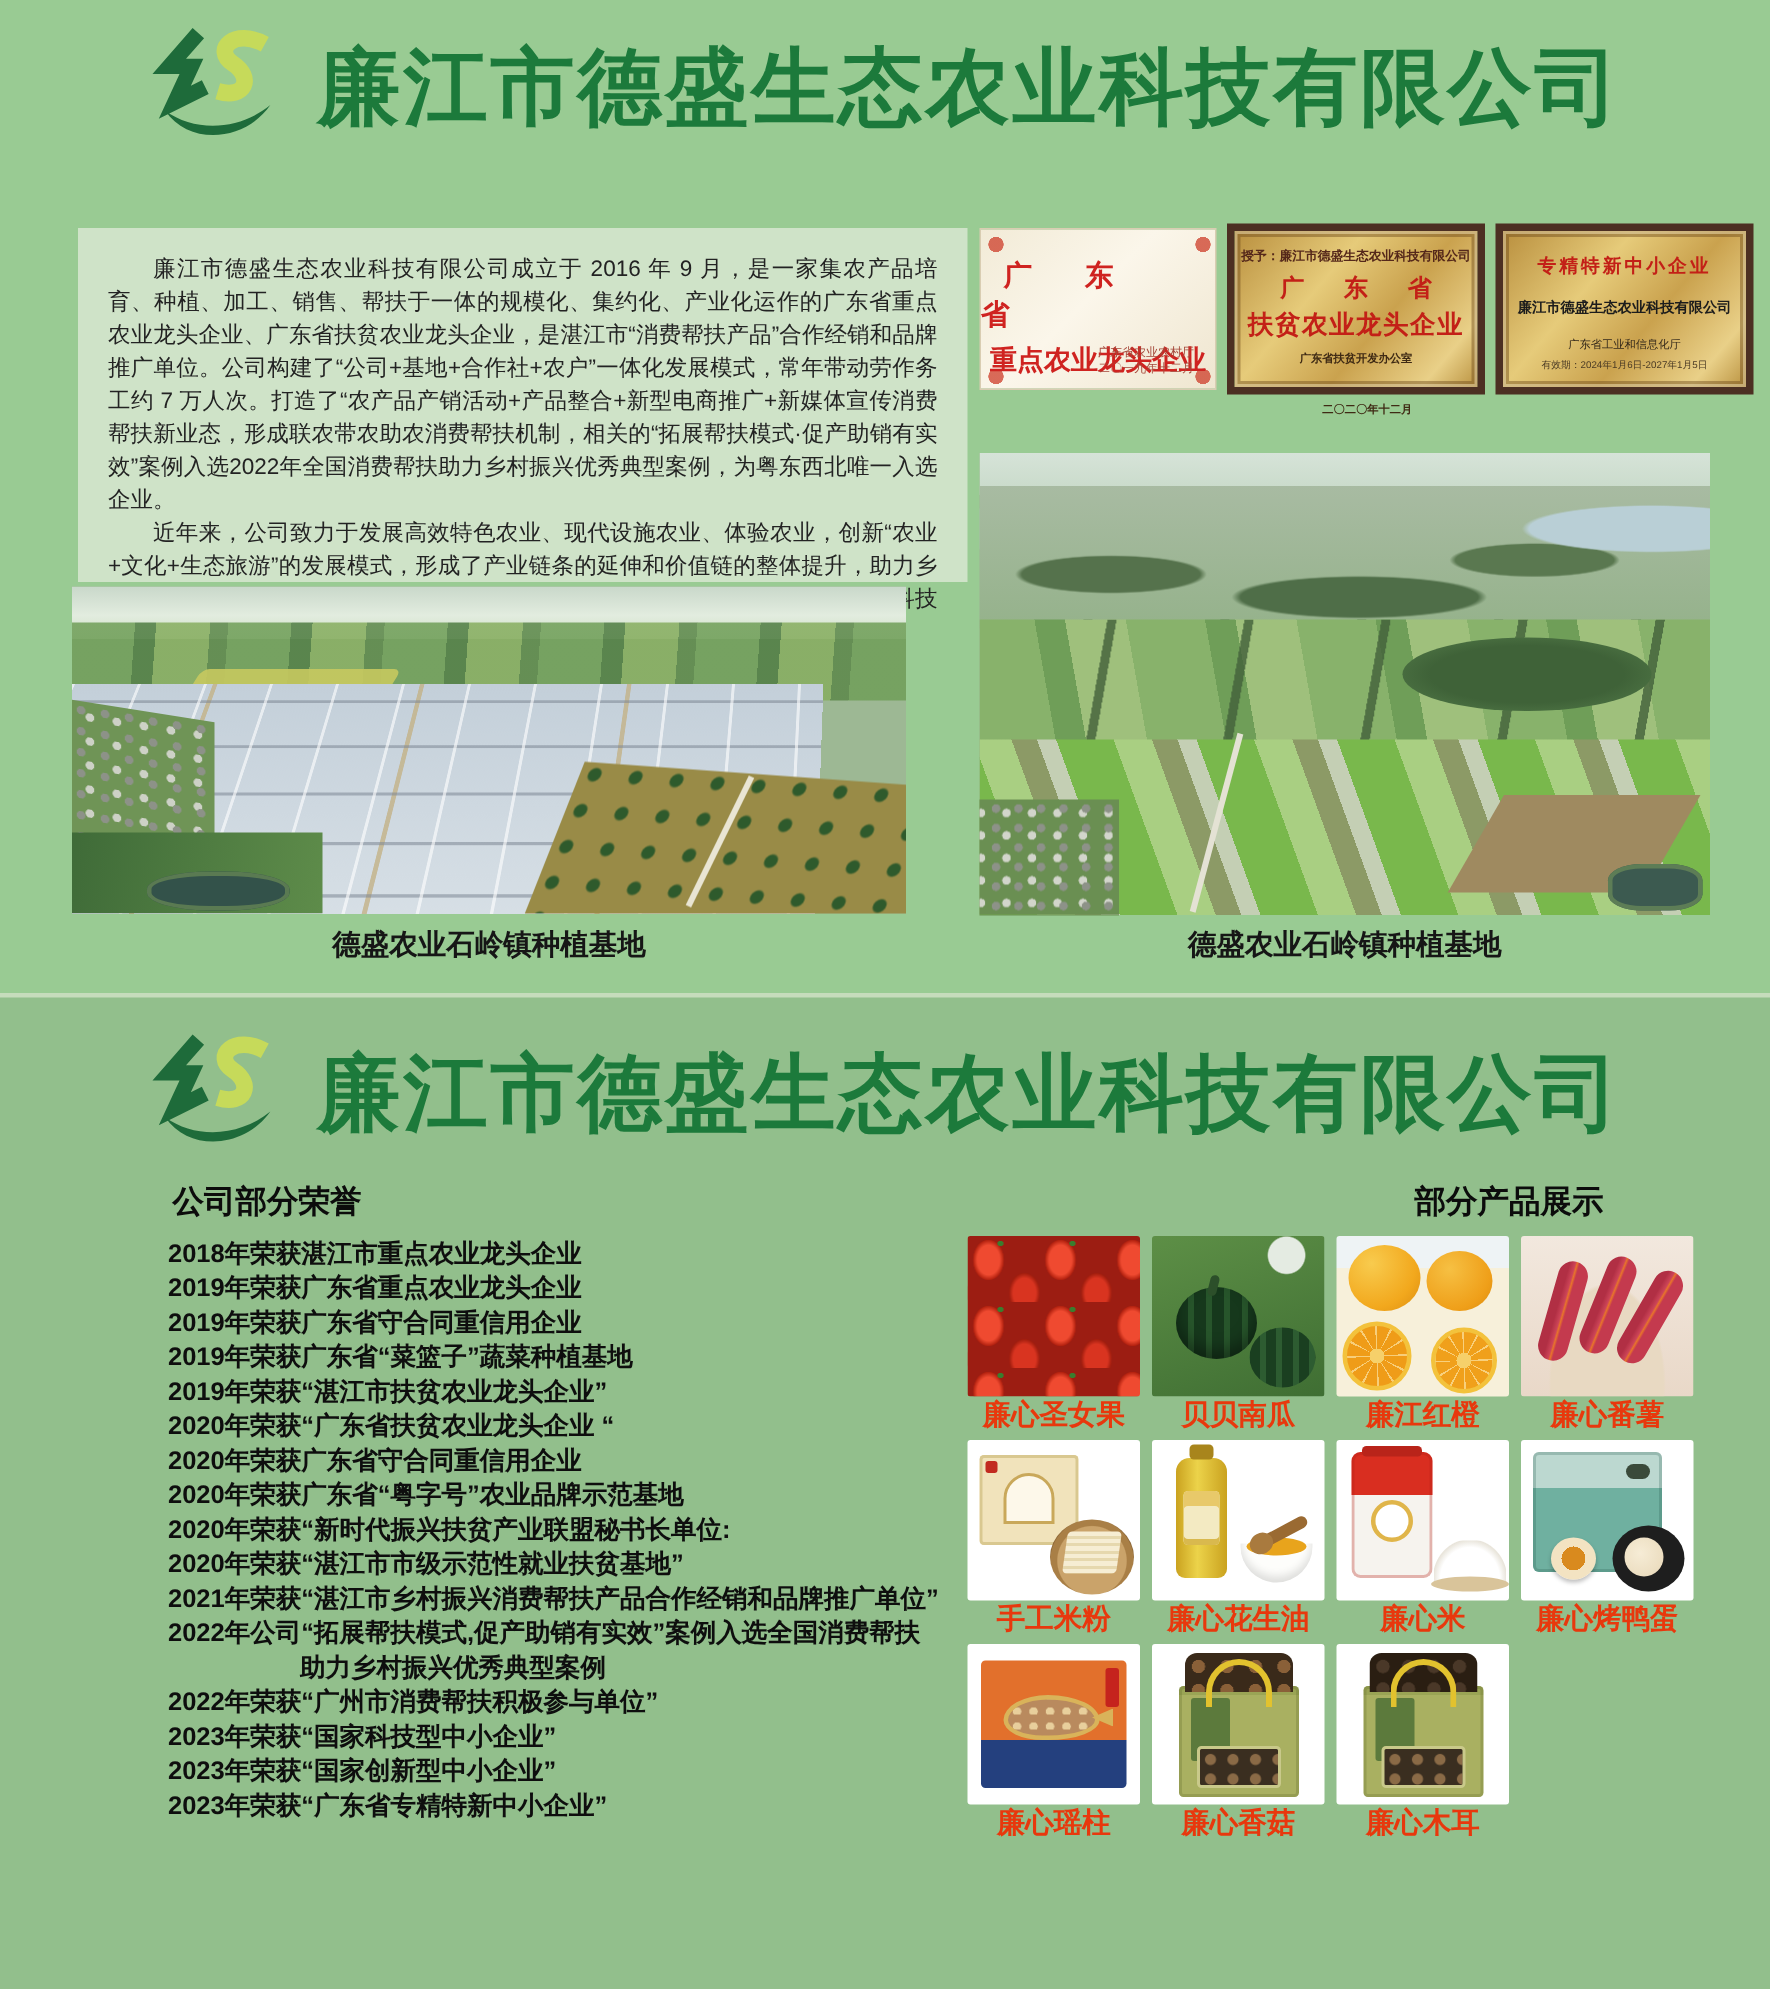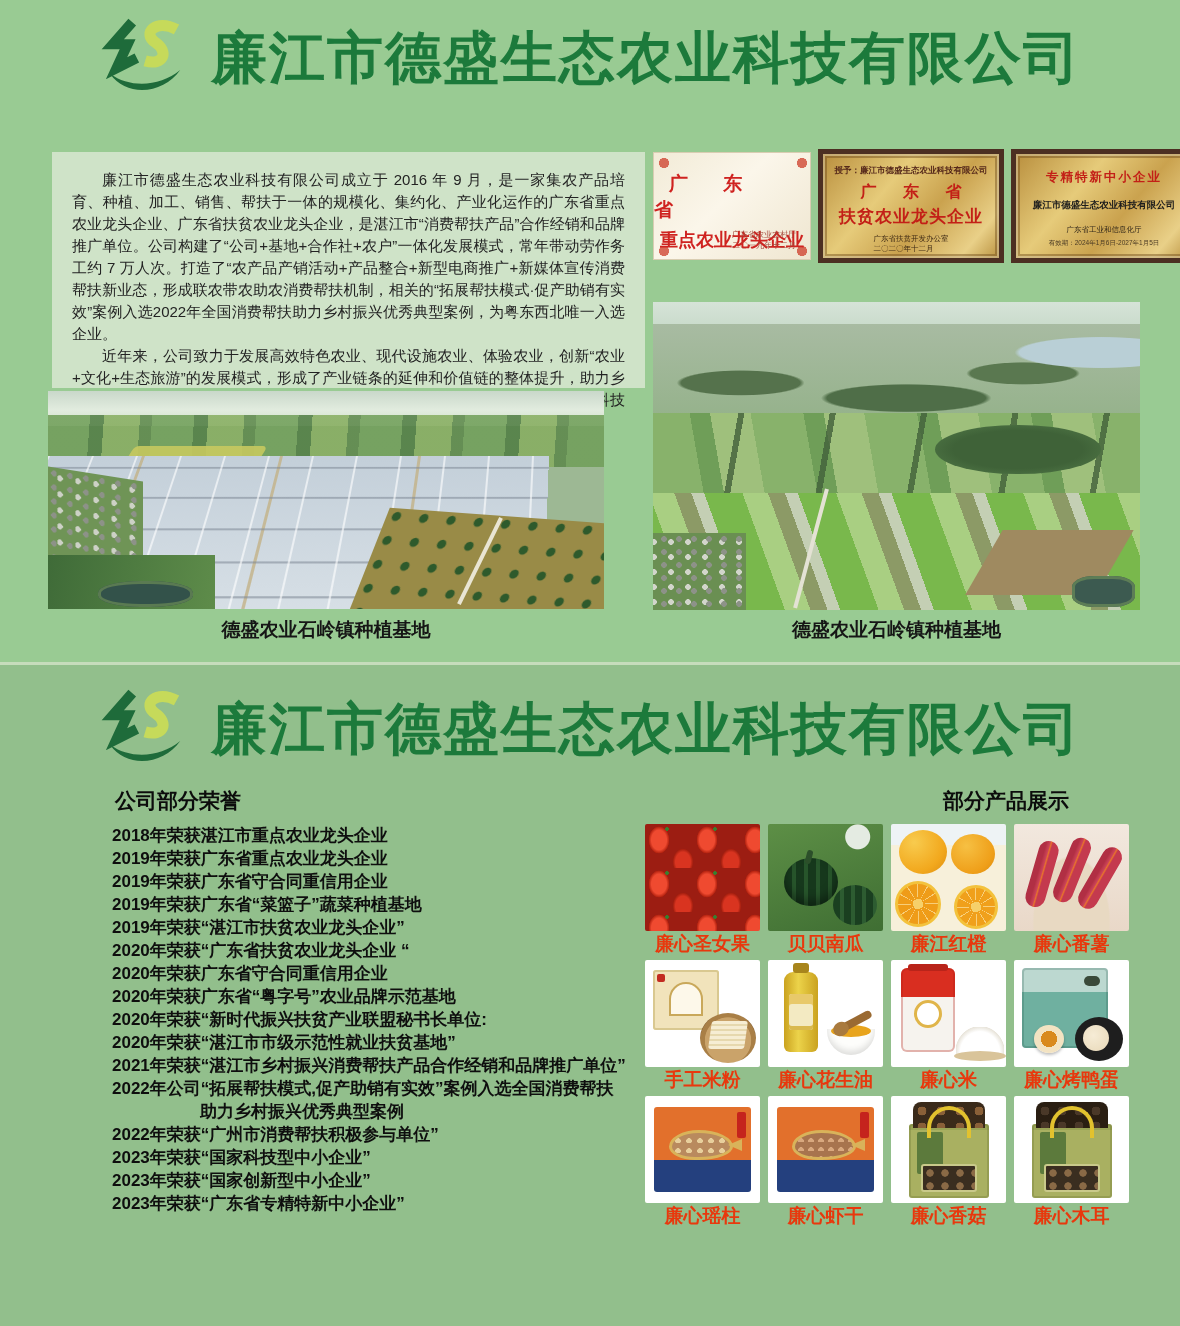--- a/index.html
+++ b/index.html
@@ -28,27 +28,27 @@
   .plaque-cream{width:158px;height:108px;border:1px solid #d9cdb2;
      background:
        radial-gradient(circle 9px at 10px 10px, rgba(205,60,40,.75) 55%, transparent 58%),
        radial-gradient(circle 9px at 148px 10px, rgba(205,60,40,.75) 55%, transparent 58%),
        radial-gradient(circle 9px at 10px 98px, rgba(205,60,40,.75) 55%, transparent 58%),
        radial-gradient(circle 9px at 148px 98px, rgba(205,60,40,.75) 55%, transparent 58%),
        linear-gradient(135deg,#f2ebd7,#fbf6ea 45%,#efe6d0);}
   .plaque-cream .pl-line1{font-size:19px;font-weight:800;color:#cf2320;letter-spacing:15px;margin-top:18px;text-indent:15px;}
   .plaque-cream .pl-line2{font-size:18px;font-weight:800;color:#cf2320;margin-top:5px;}
   .plaque-cream .pl-foot{position:absolute;right:14px;bottom:8px;font-size:8px;color:#a5483a;line-height:11px;text-align:left;display:grid;}
-  .plaque-gold{width:186px;height:114px;border:5px solid #4c2f22;
+  .plaque-gold{width:172px;height:114px;border:5px solid #4c2f22;
      background:linear-gradient(130deg,#b98f3e,#e6cb7a 35%,#caa24e 60%,#e9d088 85%,#b9913f);
      box-shadow:inset 0 0 0 2px rgba(255,242,198,.45), inset 0 0 0 4px rgba(110,75,28,.45);}
   .plaque-gold .pl-header{font-size:8.5px;color:#55281a;font-weight:700;margin-top:11px;white-space:nowrap;}
   .plaque-gold .pl-line1{font-size:16px;color:#c32017;font-weight:900;letter-spacing:11px;text-indent:11px;margin-top:5px;}
   .plaque-gold .pl-line2{font-size:17px;color:#c32017;font-weight:900;margin-top:2px;letter-spacing:1px;}
-  .plaque-gold .pl-foot{margin-top:6px;font-size:7.5px;color:#3f2a14;line-height:10px;text-align:left;display:grid;font-weight:400;}
+  .plaque-gold .pl-foot{margin-top:6px;font-size:7.5px;color:#3f2a14;line-height:10px;text-align:right;display:grid;font-weight:700;gap:24px;}
   .plaque-pro .pp-title{font-size:12.5px;color:#c32017;font-weight:900;margin-top:15px;letter-spacing:2px;}
   .plaque-pro .pp-name{font-size:9.5px;color:#1c1c1c;font-weight:800;margin-top:13px;white-space:nowrap;}
   .plaque-pro .pp-foot1{font-size:7.5px;color:#33281a;font-weight:400;margin-top:13px;}
   .plaque-pro .pp-foot2{font-size:6.5px;color:#4a3a24;margin-top:4px;}
 
   
   .photo{position:absolute;overflow:hidden;background:#9db894;}
   .photo-left{left:48px;top:391px;width:556px;height:218px;}
   .photo-right{left:653px;top:302px;width:487px;height:308px;}
   .photo i{position:absolute;display:block;}
@@ -426,28 +426,20 @@
 
         <div class="pcell">
           <div class="pimg p-scallop" aria-hidden="true">
             <i class="a"></i>
             <i class="b"></i>
             <i class="c"></i>
           </div>
           <div class="pcap">廉心瑶柱</div>
         </div>
 
-        <div class="pcell">
-          <div class="pimg p-shrimp" aria-hidden="true">
-            <i class="a"></i>
-            <i class="b"></i>
-            <i class="c"></i>
-          </div>
-          <div class="pcap">廉心虾干</div>
-        </div>
 
         <div class="pcell">
           <div class="pimg p-mushroom" aria-hidden="true">
             <i class="a"></i>
             <i class="b"></i>
             <i class="c"></i>
           </div>
           <div class="pcap">廉心香菇</div>
         </div>
 

